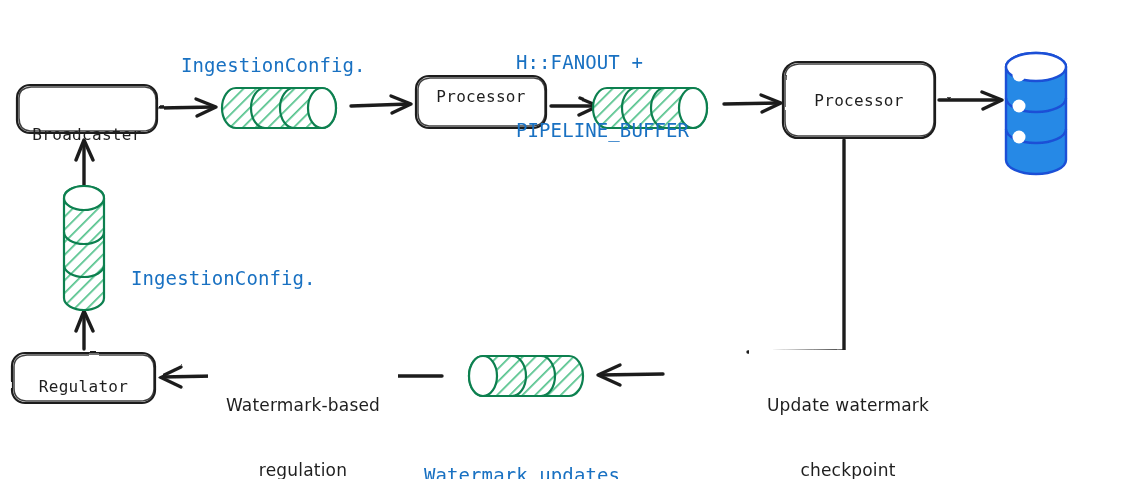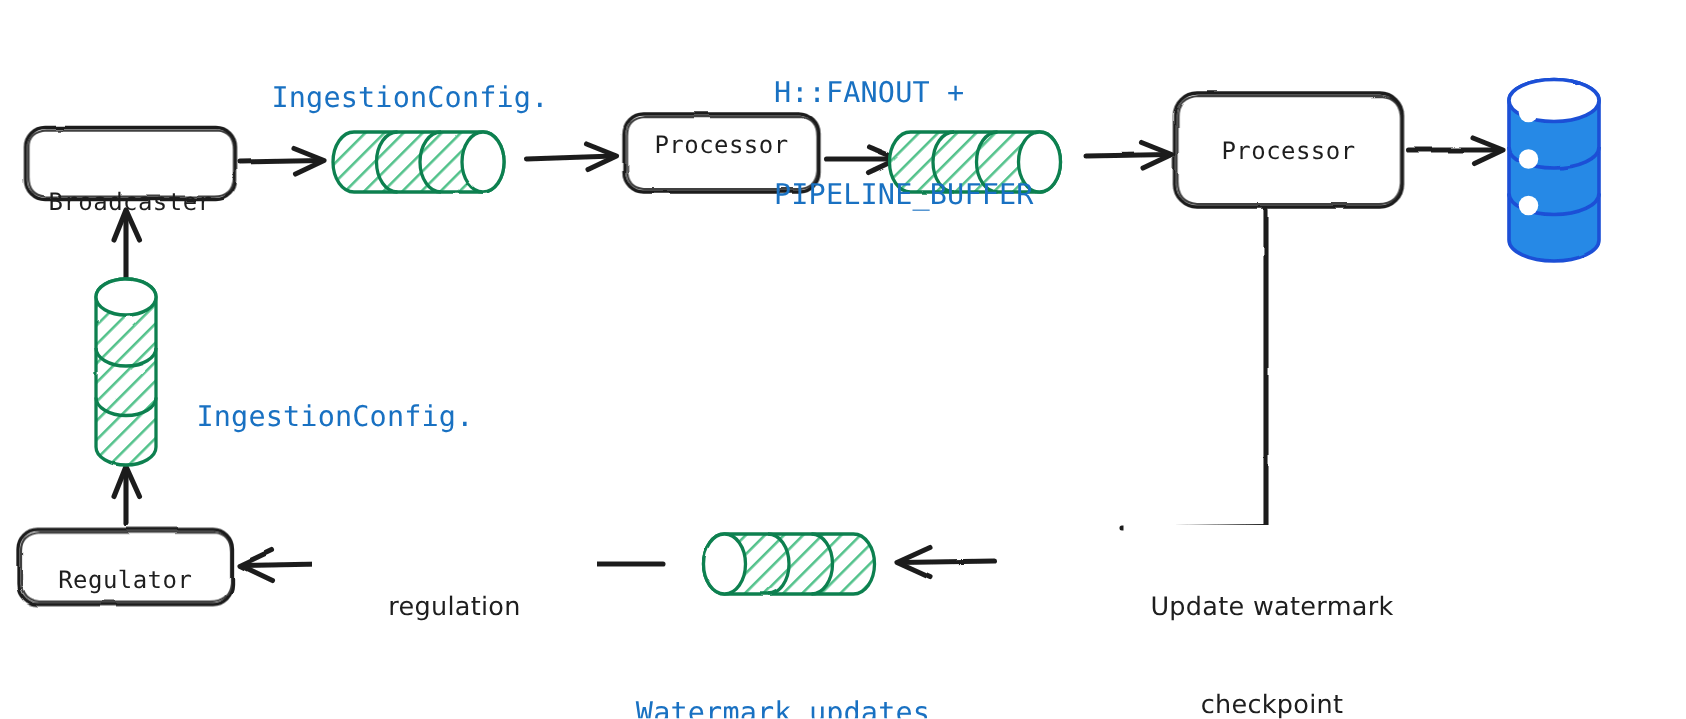--- a/index.html
+++ b/index.html
@@ -224,20 +224,21 @@
   <div class="lbl" style="left:131px; top:224px;">
     <div class="lbl-mono-blue">IngestionConfig.</div>
   </div>
 
   <div class="lbl center" style="left:384px; top:421px; width:276px;">
     <div class="lbl-mono-blue">Watermark updates</div>
     
   </div>
 
   <div class="lbl center" style="left:208px; top:350px; width:182px; background:#ffffff; padding:2px 4px;">
+    <div class="lbl-black">Watermark-based</div>
     <div class="lbl-black">regulation</div>
   </div>
 
   <div class="lbl center" style="left:749px; top:350px; width:190px; background:#ffffff; padding:2px 4px;">
     <div class="lbl-black">Update watermark</div>
     <div class="lbl-black">checkpoint</div>
   </div>
 
 </div>
 

